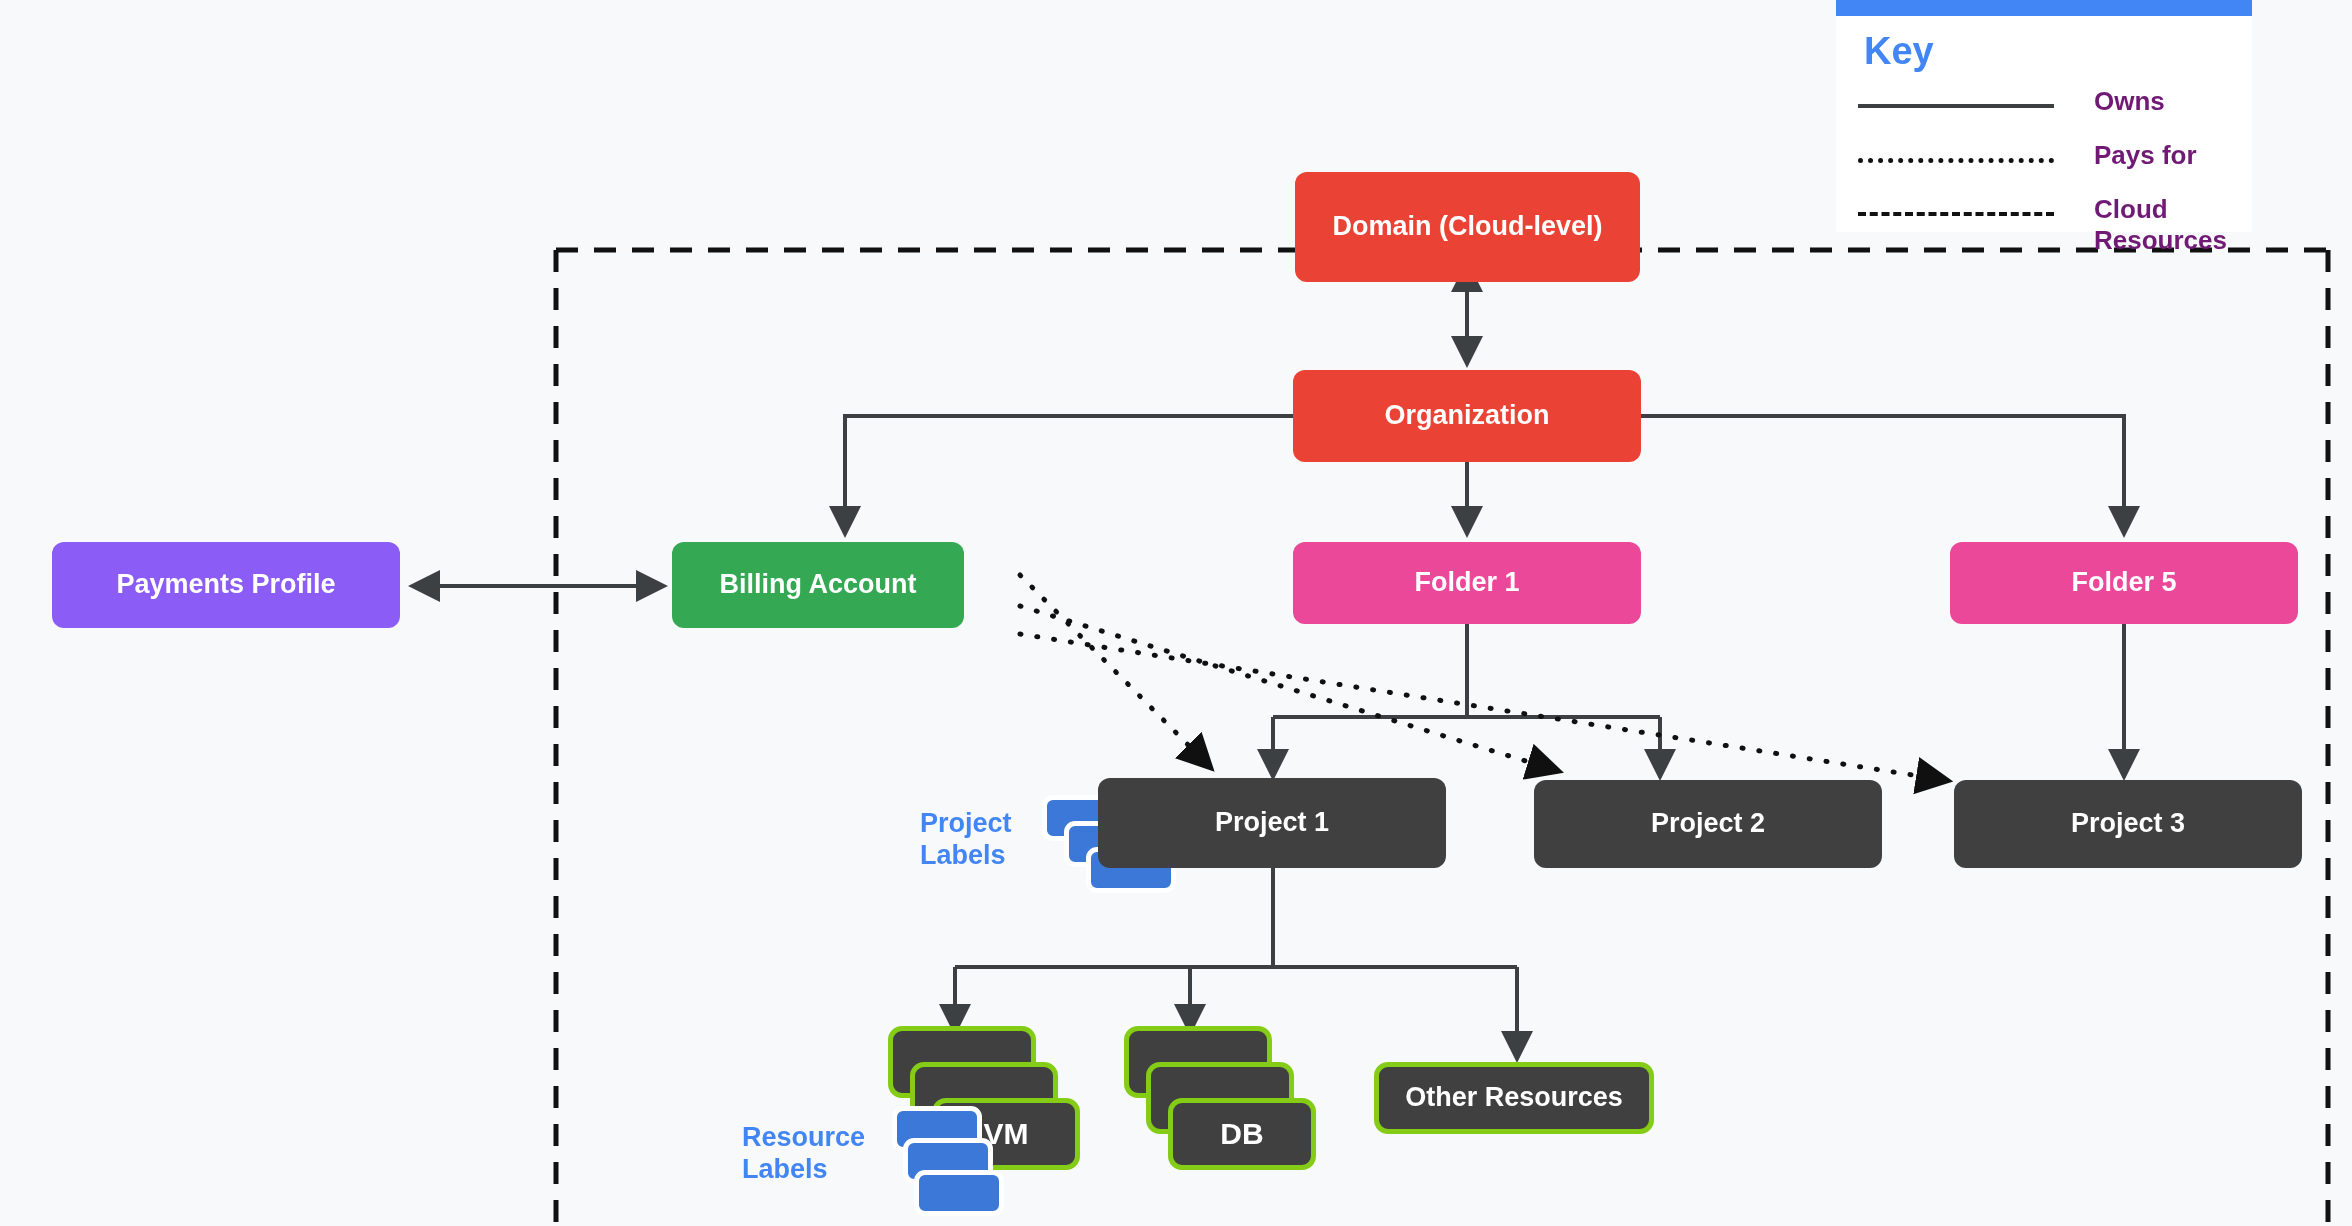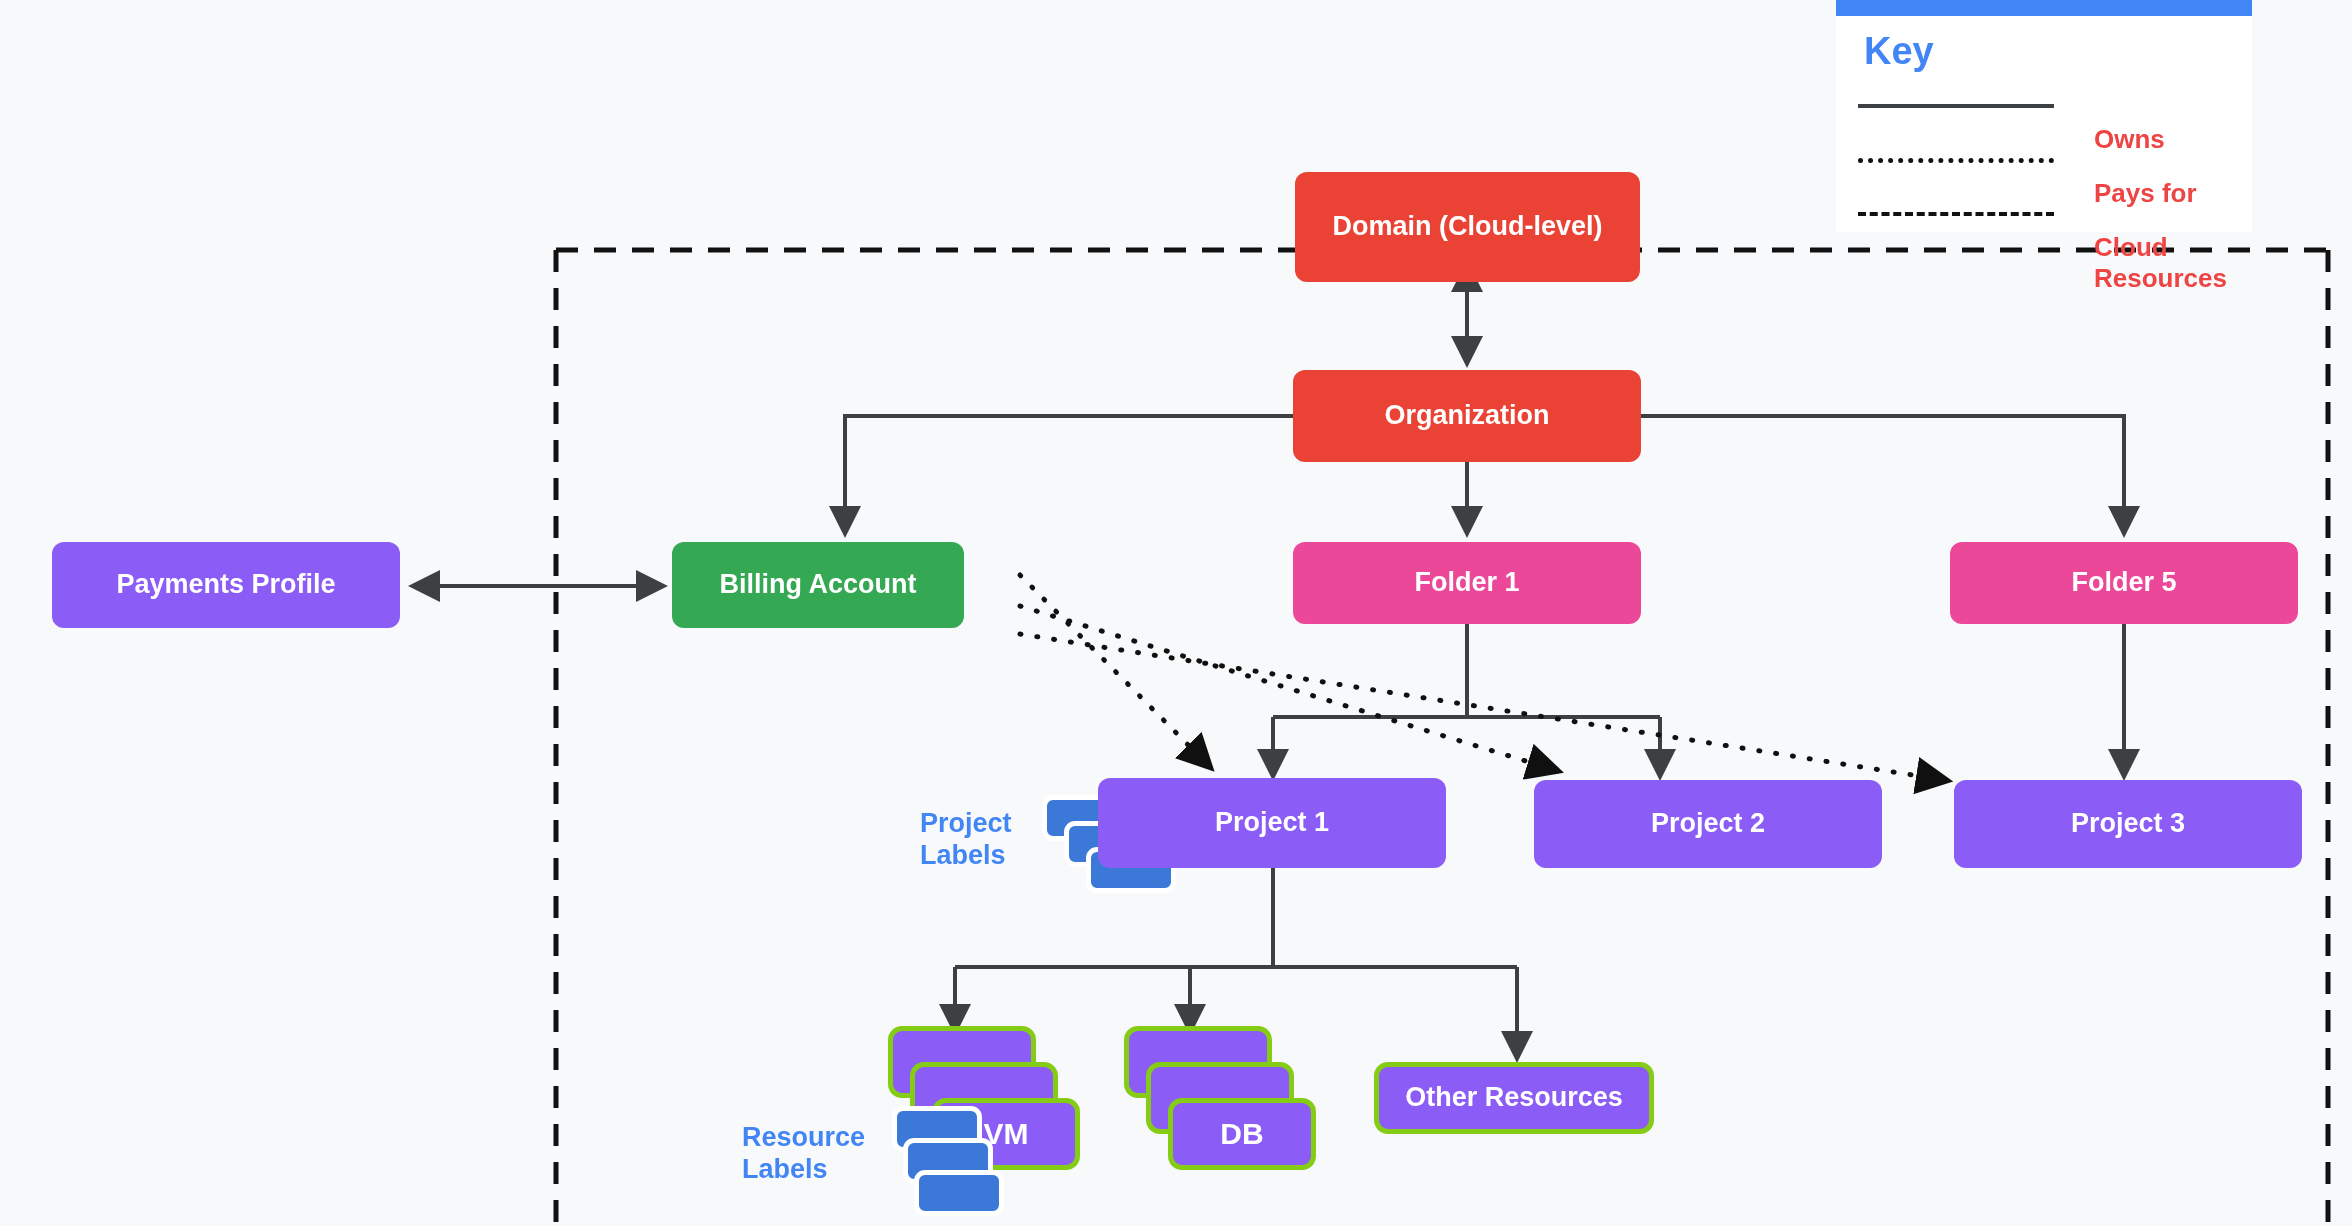--- a/index.html
+++ b/index.html
@@ -21,21 +21,21 @@
   
   .node{
     position:absolute;display:flex;align-items:center;justify-content:center;
     border-radius:12px;color:#ffffff;font-weight:700;
     font-size:27px;text-align:center;line-height:1.15;
     box-sizing:border-box;padding:4px 10px;
   }
   .node.red{background:#ea4335;}
   .node.green{background:#34a853;}
   .node.blue-light{background:#ec4899;}
-  .node.blue-deep{background:#8b5cf6;}
+  .node.blue-deep{background:#404040;}
   .node.yellow{background:#8b5cf6;}
   .node.outlined{border:5px solid #84cc16;border-radius:14px;}
 
   
   .grp-label{
     position:absolute;color:#4285f4;font-weight:700;font-size:27px;
     line-height:1.18;text-align:left;white-space:pre-line;
   }
 
   
@@ -59,23 +59,22 @@
   .legend-rows{position:absolute;left:0;top:80px;width:416px;}
   .legend-row{position:relative;height:54px;}
   .legend-sample{
     position:absolute;left:22px;width:196px;top:24px;height:0;
   }
   .legend-sample.solid{border-top:4px solid #3c4043;}
   .legend-sample.dotted{border-top:5px dotted #121212;}
   .legend-sample.dashed{border-top:4px dashed #121212;}
   .legend-text{
     position:absolute;left:258px;top:6px;
-    color:#ef4444;font-weight:700;font-size:26px;line-height:1.18;
+    color:#701a75;font-weight:700;font-size:26px;line-height:1.18;
     white-space:pre-line;
-    margin-top:38px;
   }
 </style>
 </head>
 <body>
 
 <div id="stage">
 
 
   <svg class="layer" viewBox="0 0 2352 1226">
     <defs>

